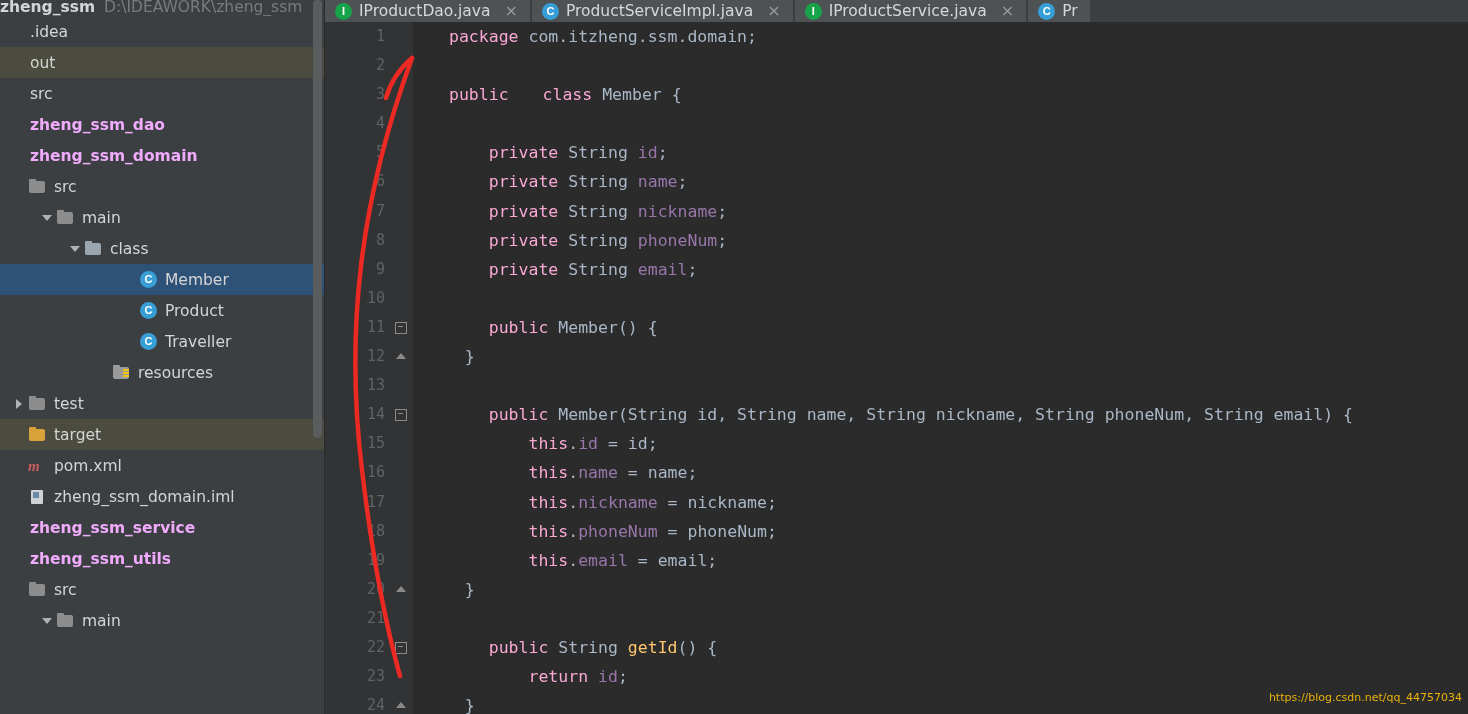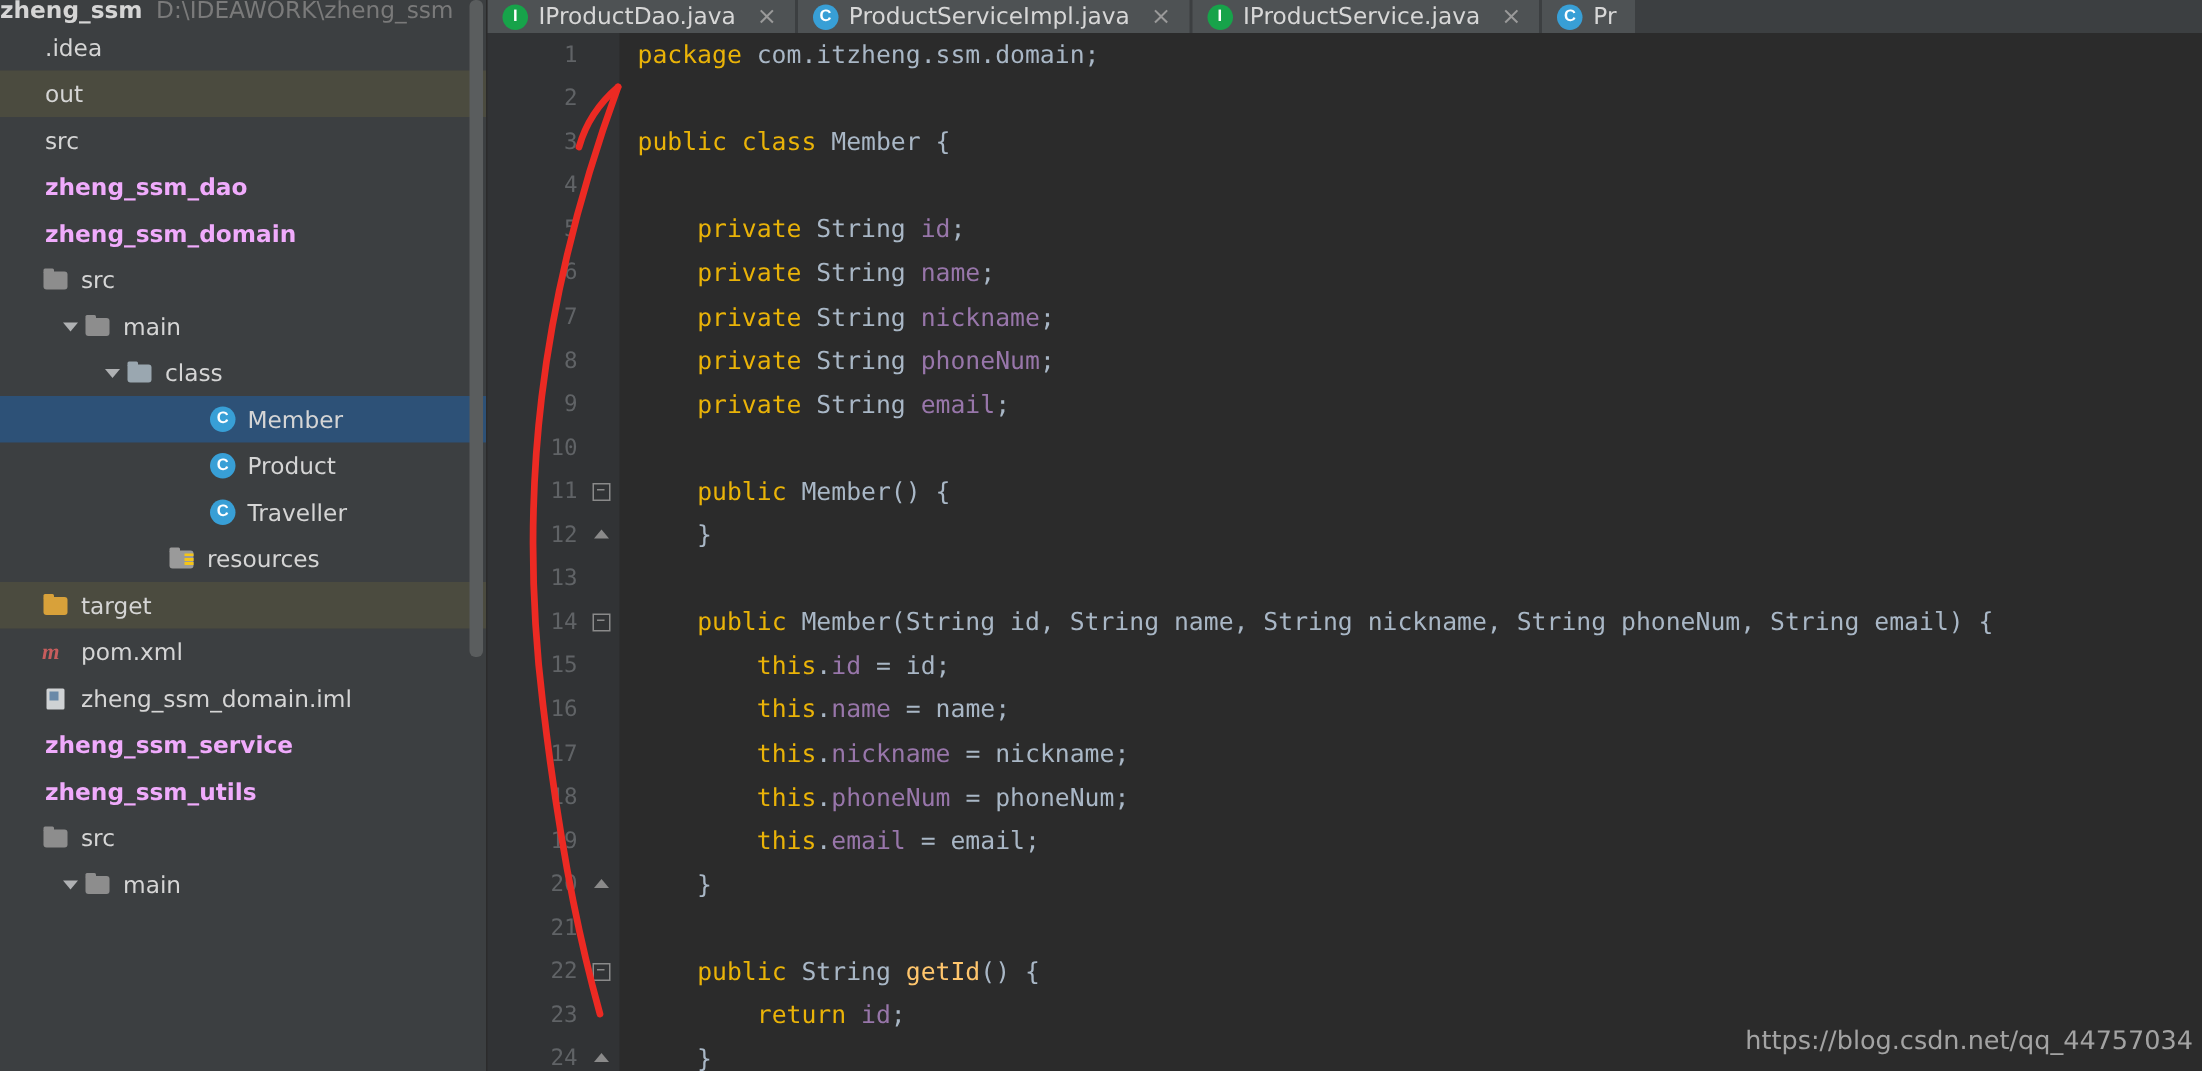--- a/index.html
+++ b/index.html
@@ -330,30 +330,30 @@
     font-family: "DejaVu Sans Mono", monospace;
     font-size: 16.5px;
     padding-left: 12px;
     color: #a9b7c6;
     white-space: pre;
   }
   .code .line {
     height: 29.1px;
     line-height: 29.1px;
   }
-  .kw  { color: #eab308; }
+  .kw  { color: #f9a8d4; margin-left: 24px; }
   .fld { color: #9876aa; }
   .mth { color: #ffc66d; }
 
   .watermark {
     position: absolute;
     right: 6px;
     bottom: 10px;
-    color: #a3a3a3;
-    font-size: 17px;
+    color: #eab308;
+    font-size: 11px;
     font-family: "DejaVu Sans", sans-serif;
   }
 
   .arrow-overlay {
     position: absolute;
     left: 0; top: 0;
     width: 1468px; height: 714px;
     pointer-events: none;
   }
 </style>
@@ -436,20 +436,26 @@
           <span class="ico-class"></span>
           <span>Traveller</span>
         </div>
         <div class="tree-row">
           <span style="width: 84px; flex: 0 0 84px;"></span>
           <span class="arrow "></span>
           <span class="ico ico-folder ico-folder-res">
             <span class="dots"></span>
           </span>
           <span>resources</span>
+        </div>
+        <div class="tree-row">
+          <span style="width: 0px; flex: 0 0 0px;"></span>
+          <span class="arrow right"></span>
+          <span class="ico ico-folder "></span>
+          <span>test</span>
         </div>
         <div class="tree-row highlight">
           <span style="width: 0px; flex: 0 0 0px;"></span>
           <span class="arrow "></span>
           <span class="ico ico-folder ico-folder-target"></span>
           <span>target</span>
         </div>
         <div class="tree-row">
           <span style="width: 0px; flex: 0 0 0px;"></span>
           <span class="arrow "></span>

